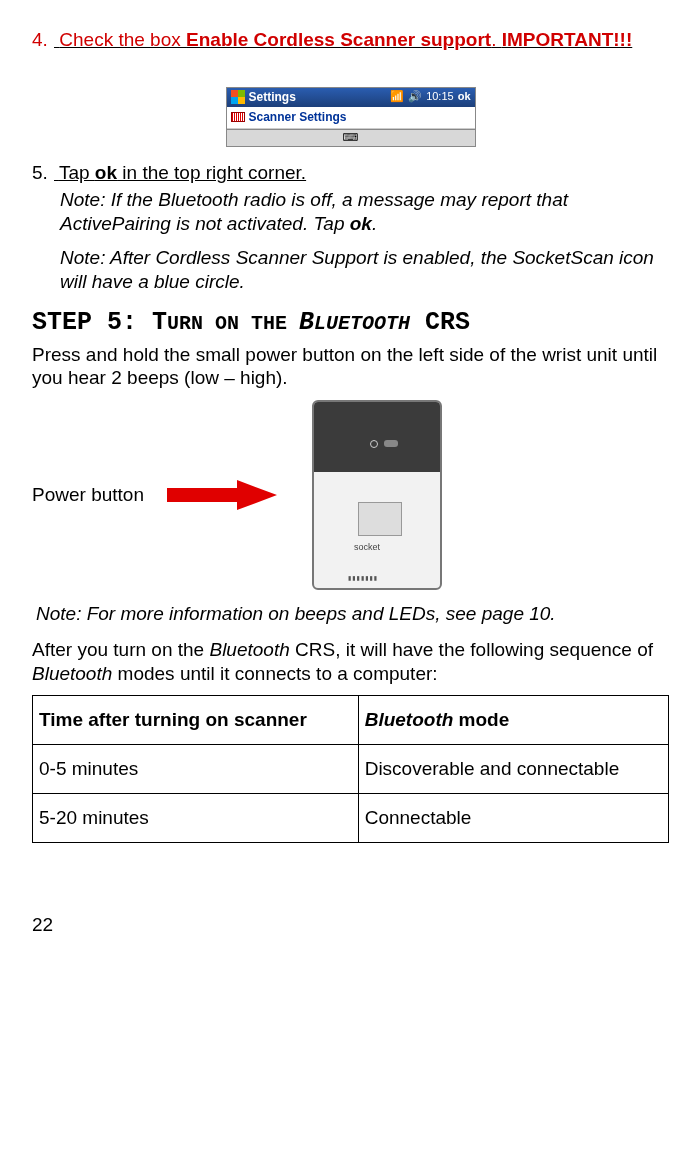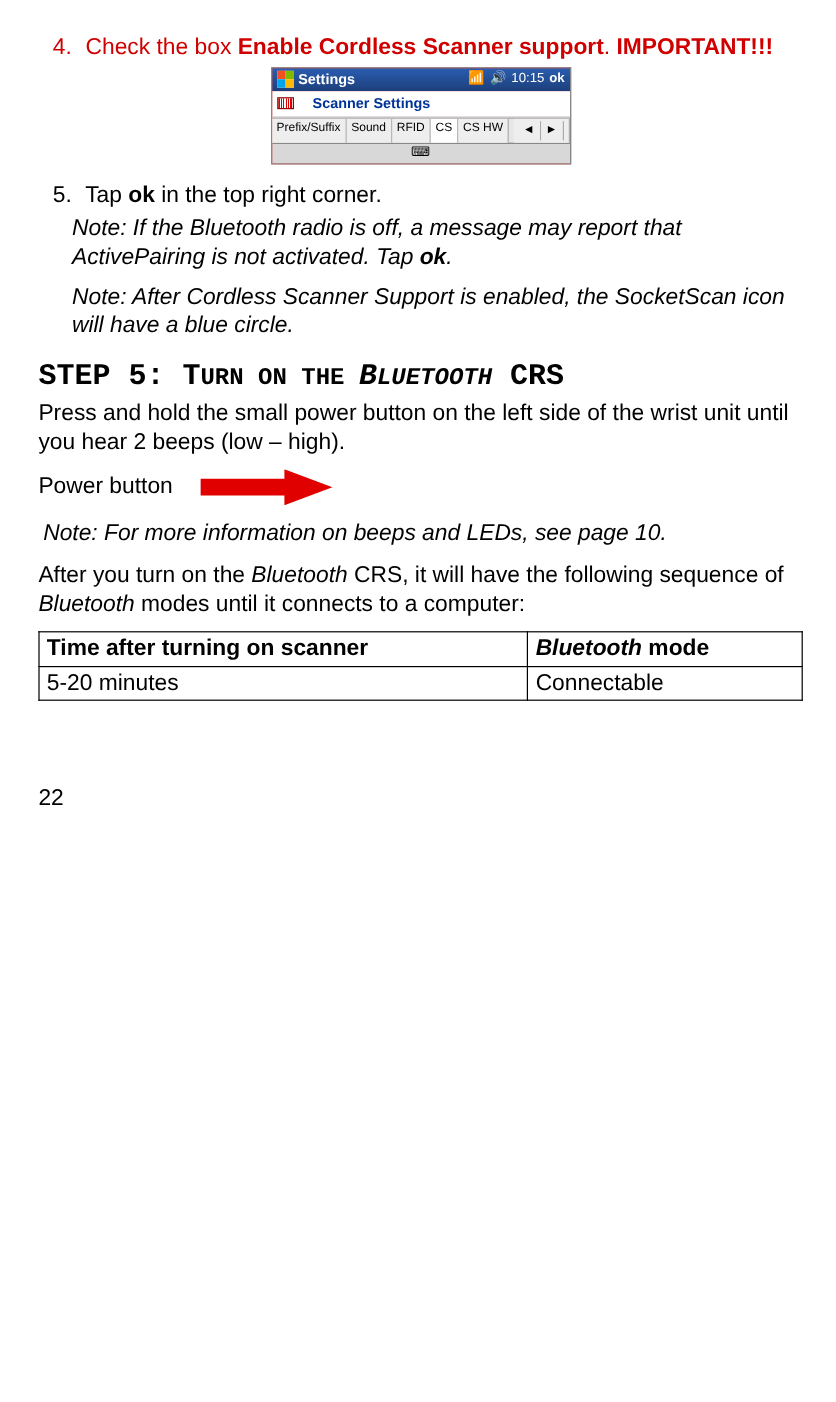--- a/index.html
+++ b/index.html
@@ -9,37 +9,37 @@
     margin: 0;
     padding: 28px 28px 28px 32px;
     width: 697px;
     color: #000;
     line-height: 1.25;
   }
   .red { color: #d00000; }
   .redbold { color: #d00000; font-weight: bold; }
   b { font-weight: bold; }
   i, .it { font-style: italic; }
-  .step-line { margin: 0 0 4px 12px; }
+  .step-line { margin: 0 0 4px 0; text-decoration: underline; }
   .list-num { display:inline-block; width: 22px; }
   .note { font-style: italic; margin: 2px 0 10px 28px; }
   .section-head { margin-top: 14px; font-size: 25px; font-weight: bold; font-family: Liberation Mono, monospace; }
   table.bt { border-collapse: collapse; width: 100%; margin-top: 10px; }
-  table.bt td, table.bt th { border: 1px solid #000; padding: 2px 6px; font-size: 19px; text-align:left; font-weight: normal; margin-left: 33px; }
+  table.bt td, table.bt th { border: 1px solid #000; padding: 12px 6px; font-size: 19px; text-align:left; font-weight: normal; margin-left: 33px; }
   table.bt th { font-weight: bold; }
   .page-num { margin-top: 70px; font-size: 19px; }
   
   .shot-wrap { text-align: center; margin: 4px 0 14px 0; }
-  .shot { display:inline-block; width: 250px; border: 1px solid #888; background:#ef4444; text-align:left; }
+  .shot { display:inline-block; width: 250px; border: 1px solid #888; background:#eab308; text-align:left;margin-top:31px; }
   .titlebar { background: linear-gradient(#2a5db0,#1c3f7a); color:#fff; font-size:12px; padding:2px 4px; display:flex; align-items:center; }
   .winflag { width:14px; height:14px; background:#fff; margin-right:4px; display:inline-flex; flex-wrap:wrap; }
   .winflag span { width:7px; height:7px; }
   .tb-title { font-weight:bold; flex:1; }
   .tb-right { font-size:11px; display:flex; gap:4px; align-items:center; }
-  .subhead { background:#fff; border-bottom:1px solid #ccc; padding:3px 4px; font-size:12px; font-weight:bold; color:#003399; display:flex; align-items:center; gap:16px;}
+  .subhead { background:#fff; border-bottom:1px solid #ccc; padding:3px 4px; font-size:12px; font-weight:bold; color:#003399; display:flex; align-items:center; gap:4px;}
   .barcode-ic { width:14px; height:10px; background: repeating-linear-gradient(90deg,#d00 0 1px,#fff 1px 2px); border:1px solid #900;}
   .panel { padding:6px; height:210px; font-size:12px; }
   .grpbox { border:1px solid #999; padding:6px 6px 8px 6px; position:relative; margin-top:6px; }
   .grpbox .lg { position:absolute; top:-8px; left:6px; background:#fff; padding:0 3px; font-size:11px; font-weight:bold; }
   .cb { display:flex; align-items:center; gap:4px; font-size:11px; }
   .cb input { width:13px; height:13px; }
   .tabsrow { background:#e6e6e6; border-top:1px solid #aaa; font-size:10px; display:flex; }
   .tabsrow span { border-right:1px solid #aaa; padding:2px 4px; background:#eee; }
   .tabsrow span.sel { background:#fff; }
   .tabsrow .arrows { margin-left:auto; display:flex; }
@@ -80,31 +80,20 @@
         <span>📶</span>
         <span>🔊</span>
         <span>10:15</span>
         <span style="font-weight:bold;">ok</span>
       </span>
     </div>
     <div class="subhead">
       <span class="barcode-ic"></span>
       <span>Scanner Settings</span>
     </div>
-    <div class="tabsrow">
-      <span>Prefix/Suffix</span>
-      <span>Sound</span>
-      <span>RFID</span>
-      <span class="sel">CS</span>
-      <span>CS HW</span>
-      <span class="arrows">
-        <span>◄</span>
-        <span>►</span>
-      </span>
-    </div>
     <div class="kbbar">⌨</div>
   </div>
 </div>
 
 <p class="step-line">
   <span class="list-num">5.</span>
   <span>Tap </span><b>ok</b><span> in the top right corner.</span>
 </p>
 
 <p class="note">
@@ -119,34 +108,47 @@
 
 <p style="margin:4px 0 0 0;">Press and hold the small power button on the left side of the wrist unit until you hear 2 beeps (low – high).</p>
 
 <div class="dev-row">
   <div class="dev-label">Power button</div>
   <div class="arrow">
     <svg width="110" height="30">
         <polygon points="0,8 70,8 70,0 110,15 70,30 70,22 0,22" fill="#e00000"></polygon>
       </svg>
   </div>
+  <div class="device">
+    <div class="top">
+        <span class="dot"></span>
+        <span class="sw"></span>
+      </div>
+    <div class="sock"></div>
+    <div class="txt">socket</div>
+    <div class="foot">▮▮▮▮▮▮▮</div>
+  </div>
 </div>
 
 <p class="it" style="margin:6px 4px;">Note: For more information on beeps and LEDs, see page 10.</p>
 
 <p style="margin:12px 0 4px 0;">
   <span>After you turn on the </span><i>Bluetooth</i><span> CRS, it will have the following sequence of </span><i>Bluetooth</i><span> modes until it connects to a computer:</span>
 </p>
 
 <table class="bt">
   <tbody>
       <tr>
     <th>Time after turning on scanner</th>
     <th><i>Bluetooth</i><span> mode</span></th>
   </tr>
   <tr>
+    <td>0-5 minutes</td>
+    <td>Discoverable and connectable</td>
+  </tr>
+  <tr>
     <td>5-20 minutes</td>
     <td>Connectable</td>
   </tr>
 </tbody>
   </table>
 
 <div class="page-num">22</div>
 
 </body></html>

